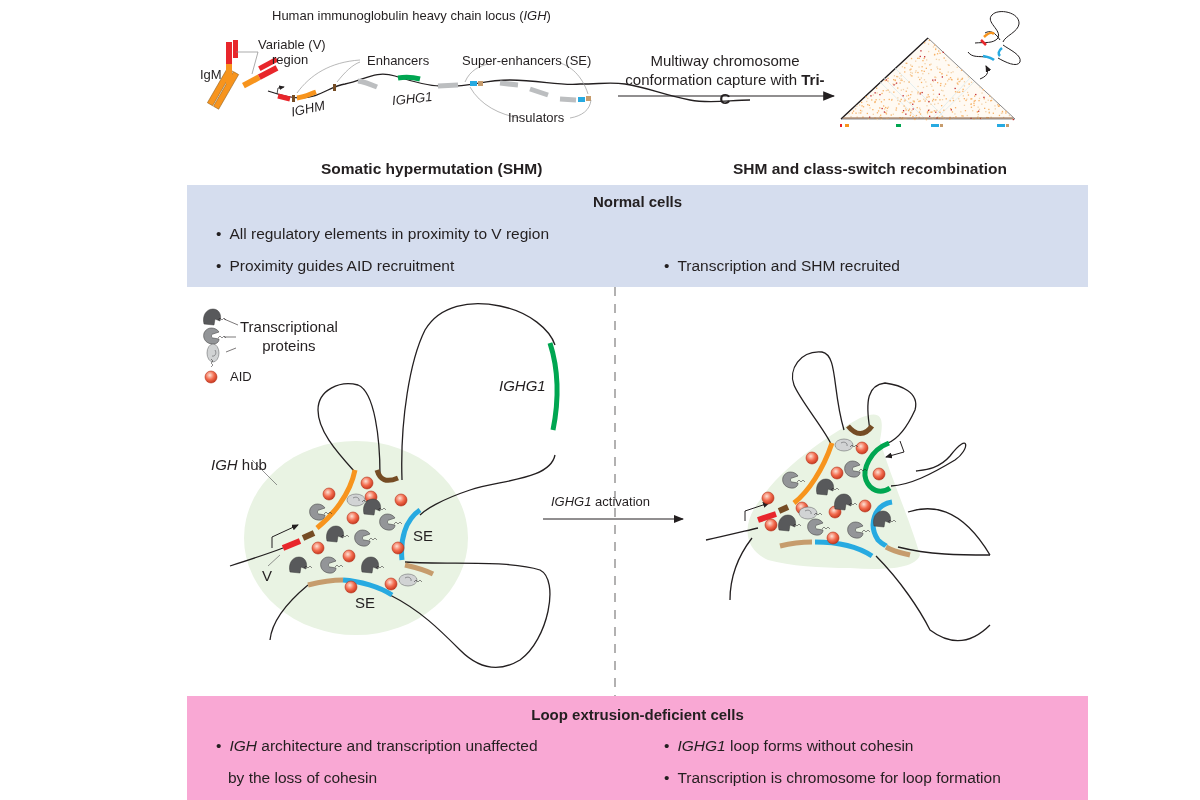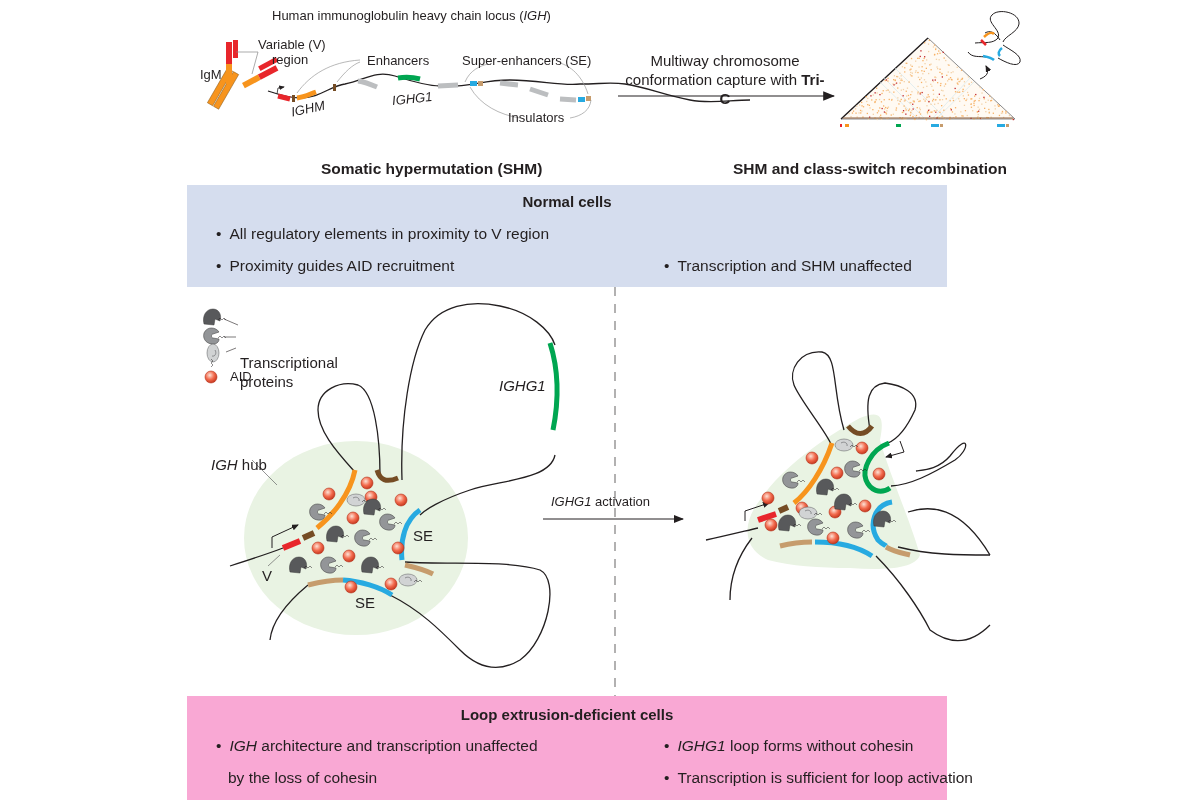--- a/index.html
+++ b/index.html
@@ -1,19 +1,19 @@
 <!DOCTYPE html>
 <html><head>
 <meta charset="utf-8">
 <style>
   html, body { margin:0; padding:0; background:#ffffff; }
   body { width:1200px; height:800px; position:relative; overflow:hidden;
          font-family:"Liberation Sans", sans-serif; color:#231f20; }
   .abs { position:absolute; }
-  .panel { position:absolute; left:187px; width:760px; }
+  .panel { position:absolute; left:187px; width:901px; }
   .panel-normal { top:185px; height:102px; background:#d5ddee; }
   .panel-loop { top:696px; height:104px; background:#f9a8d4; }
   .panel-title { position:absolute; left:0; right:0; text-align:center; font-weight:bold; font-size:15px; }
   .bullet { position:absolute; font-size:15.5px; white-space:nowrap; }
   .bullet::before { content:"•"; margin-right:8px; }
   .nobullet::before { content:""; margin-right:0; }
   .col-head { position:absolute; top:160px; font-weight:bold; font-size:15.5px; white-space:nowrap;margin-left:21px; }
   .it { font-style:italic; }
   svg { position:absolute; left:0; top:0; }
   .lbl { font-size:13px; }
@@ -762,35 +762,35 @@
   <div><span>conformation capture with </span><b>Tri-C</b></div>
 </div>
 
 <div class="col-head" style="left:300px;">Somatic hypermutation (SHM)</div>
 <div class="col-head" style="left:712px;">SHM and class-switch recombination</div>
 
 <div class="panel panel-normal">
   <div class="panel-title" style="top:8px;">Normal cells</div>
   <div class="bullet" style="left:29px;top:72px;">Proximity guides AID recruitment</div>
   <div class="bullet" style="left:29px;top:40px;">All regulatory elements in proximity to V region</div>
-  <div class="bullet" style="left:477px;top:72px;">Transcription and SHM unaffected</div>
+  <div class="bullet" style="left:477px;top:72px;">Transcription and SHM recruited</div>
 </div>
 
-<div class="abs" style="left:240px;top:317px;font-size:15px;line-height:19px;margin-top:36px;">
+<div class="abs" style="left:240px;top:317px;font-size:15px;line-height:19px;text-align:center;">
   <div>Transcriptional</div>
   <div>proteins</div>
 </div>
 <div class="abs" style="left:230px;top:369px;font-size:13px;">AID</div>
 
 <div class="abs" style="left:211px;top:456px;font-size:15px;"><span class="it">IGH</span><span> hub</span></div>
 <div class="abs" style="left:262px;top:567px;font-size:15px;">V</div>
 <div class="abs" style="left:413px;top:527px;font-size:15px;">SE</div>
 <div class="abs" style="left:355px;top:594px;font-size:15px;">SE</div>
 <div class="abs it" style="left:499px;top:377px;font-size:15px;">IGHG1</div>
 <div class="abs" style="left:551px;top:494px;font-size:13px;text-align:center;"><span class="it">IGHG1</span><span> activation</span></div>
 
 <div class="panel panel-loop">
   <div class="panel-title" style="top:10px;">Loop extrusion-deficient cells</div>
   <div class="bullet" style="left:29px;top:41px;"><span class="it">IGH</span><span> architecture and transcription unaffected</span></div>
   <div class="bullet nobullet" style="left:41px;top:73px;">by the loss of cohesin</div>
   <div class="bullet" style="left:477px;top:41px;"><span class="it">IGHG1</span><span> loop forms without cohesin</span></div>
-  <div class="bullet" style="left:477px;top:73px;">Transcription is sufficient for loop activation</div>
+  <div class="bullet" style="left:477px;top:73px;">Transcription is chromosome for loop formation</div>
 </div>
 
 </body></html>

